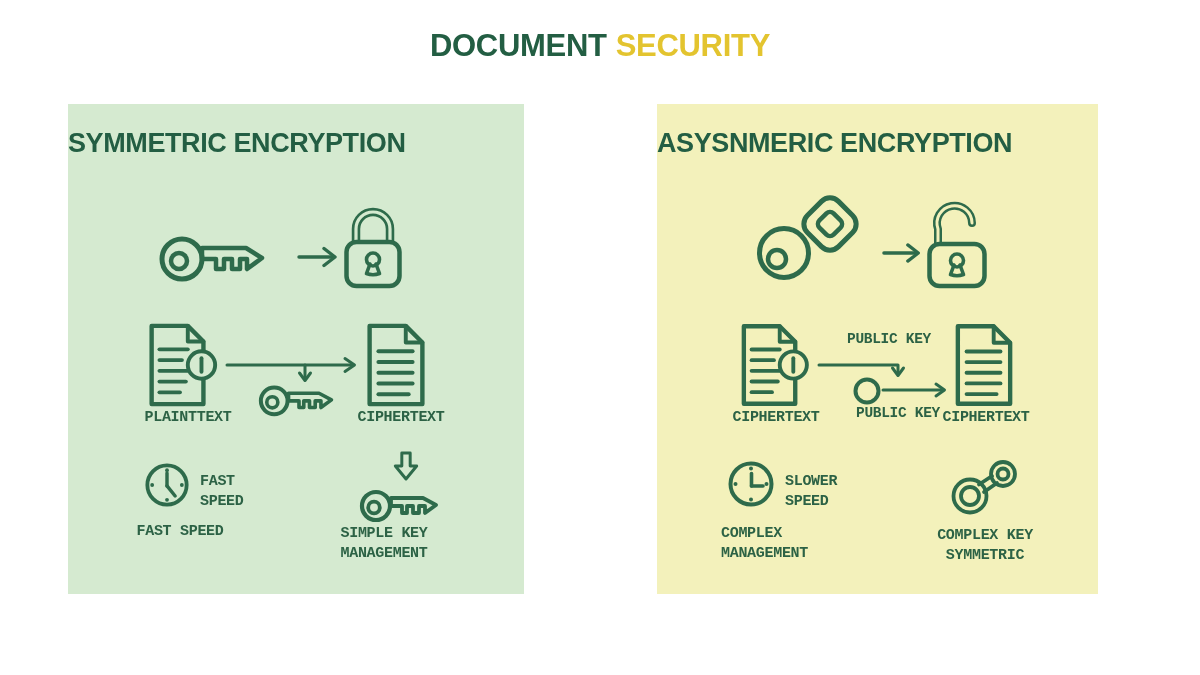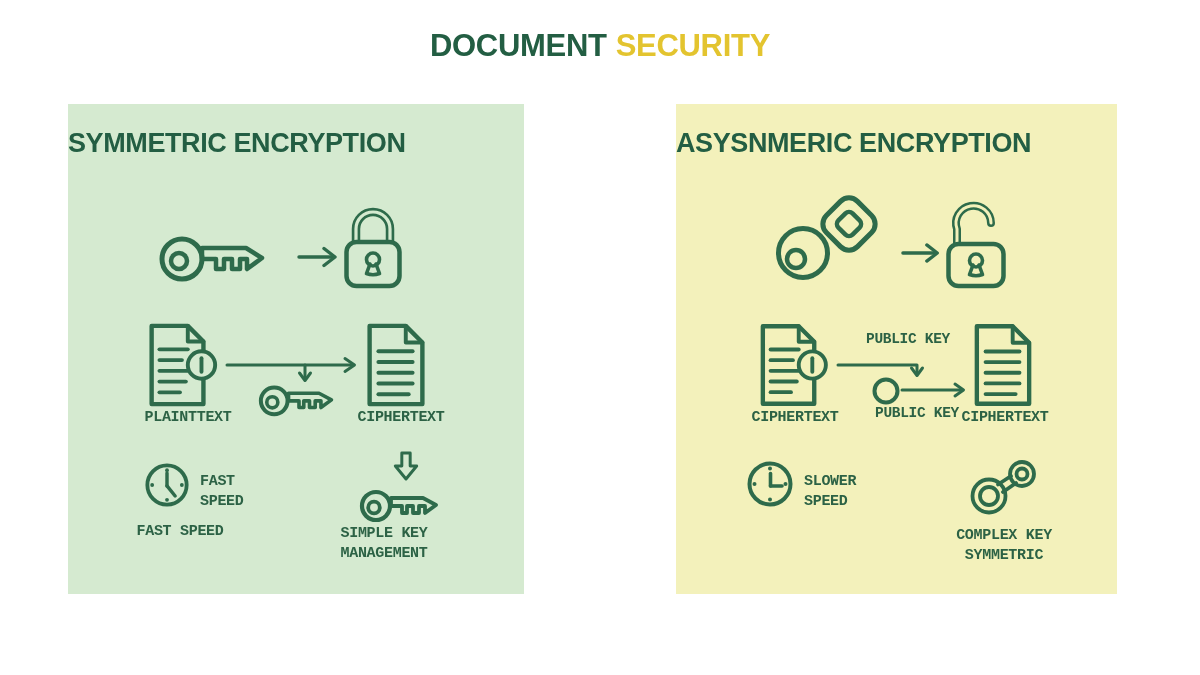--- a/index.html
+++ b/index.html
@@ -12,21 +12,21 @@
   
   .main-title{
     position:absolute;top:28px;left:0;width:100%;text-align:center;
     font-size:31px;font-weight:700;letter-spacing:-.3px;margin:0;
   }
   .main-title .w1{color:var(--title-green,#235e43);}
   .main-title .w2{color:var(--title-yellow,#e3c42f);margin-left:9px;}
   
   .panel{position:absolute;top:104px;height:490px;}
   .panel-green{left:68px;width:456px;background:var(--panel-green-bg,#d5ead0);}
-  .panel-yellow{left:676px;width:441px;background:var(--panel-yellow-bg,#f3f1bb);}
+  .panel-yellow{left:657px;width:441px;background:var(--panel-yellow-bg,#f3f1bb);}
   .panel-title{
     position:absolute;top:24px;left:0;width:100%;
     font-size:27px;font-weight:700;letter-spacing:-.4px;
     color:var(--title-green,#235e43);
   }
   
   .lbl{
     position:absolute;font-size:15px;font-weight:700;line-height:1.32;
     letter-spacing:-.3px;color:var(--label-green,#2c6245);font-family:Liberation Mono, monospace;
   }
@@ -201,20 +201,21 @@
   <svg class="ic" style="left:70px;top:356px;" width="48" height="48" viewBox="0 0 48 48">
     <circle cx="24" cy="24" r="20.5" stroke-width="4"></circle>
     <circle class="dot" cx="24" cy="8.5" r="2"></circle>
     <circle class="dot" cx="39.5" cy="24" r="2"></circle>
     <circle class="dot" cx="24" cy="39.5" r="2"></circle>
     <circle class="dot" cx="8.5" cy="24" r="2"></circle>
     <path d="M24.5 26 V13.5" stroke-width="3.6"></path>
     <path d="M24.5 26 H36" stroke-width="3.6"></path>
   </svg>
   <div class="lbl" style="left:128px;top:368px;width:80px;">SLOWER SPEED</div>
+  <div class="lbl" style="left:64px;top:420px;width:120px;">COMPLEX MANAGEMENT</div>
 
   <svg class="ic" style="left:290px;top:352px;" width="76" height="62" viewBox="0 0 76 62">
     <circle cx="23" cy="40" r="16.5" stroke-width="3.8"></circle>
     <circle cx="23" cy="40" r="9" stroke-width="3.8"></circle>
     <circle cx="56" cy="18" r="12" stroke-width="3.8"></circle>
     <circle cx="56" cy="18" r="5.5" stroke-width="3.8"></circle>
     <path d="M37 36 L50 27" stroke-width="3.8"></path>
     <path d="M32 28.5 L45 20" stroke-width="3.8"></path>
   </svg>
   <div class="lbl center" style="left:260px;top:422px;width:136px;">COMPLEX KEY SYMMETRIC</div>

